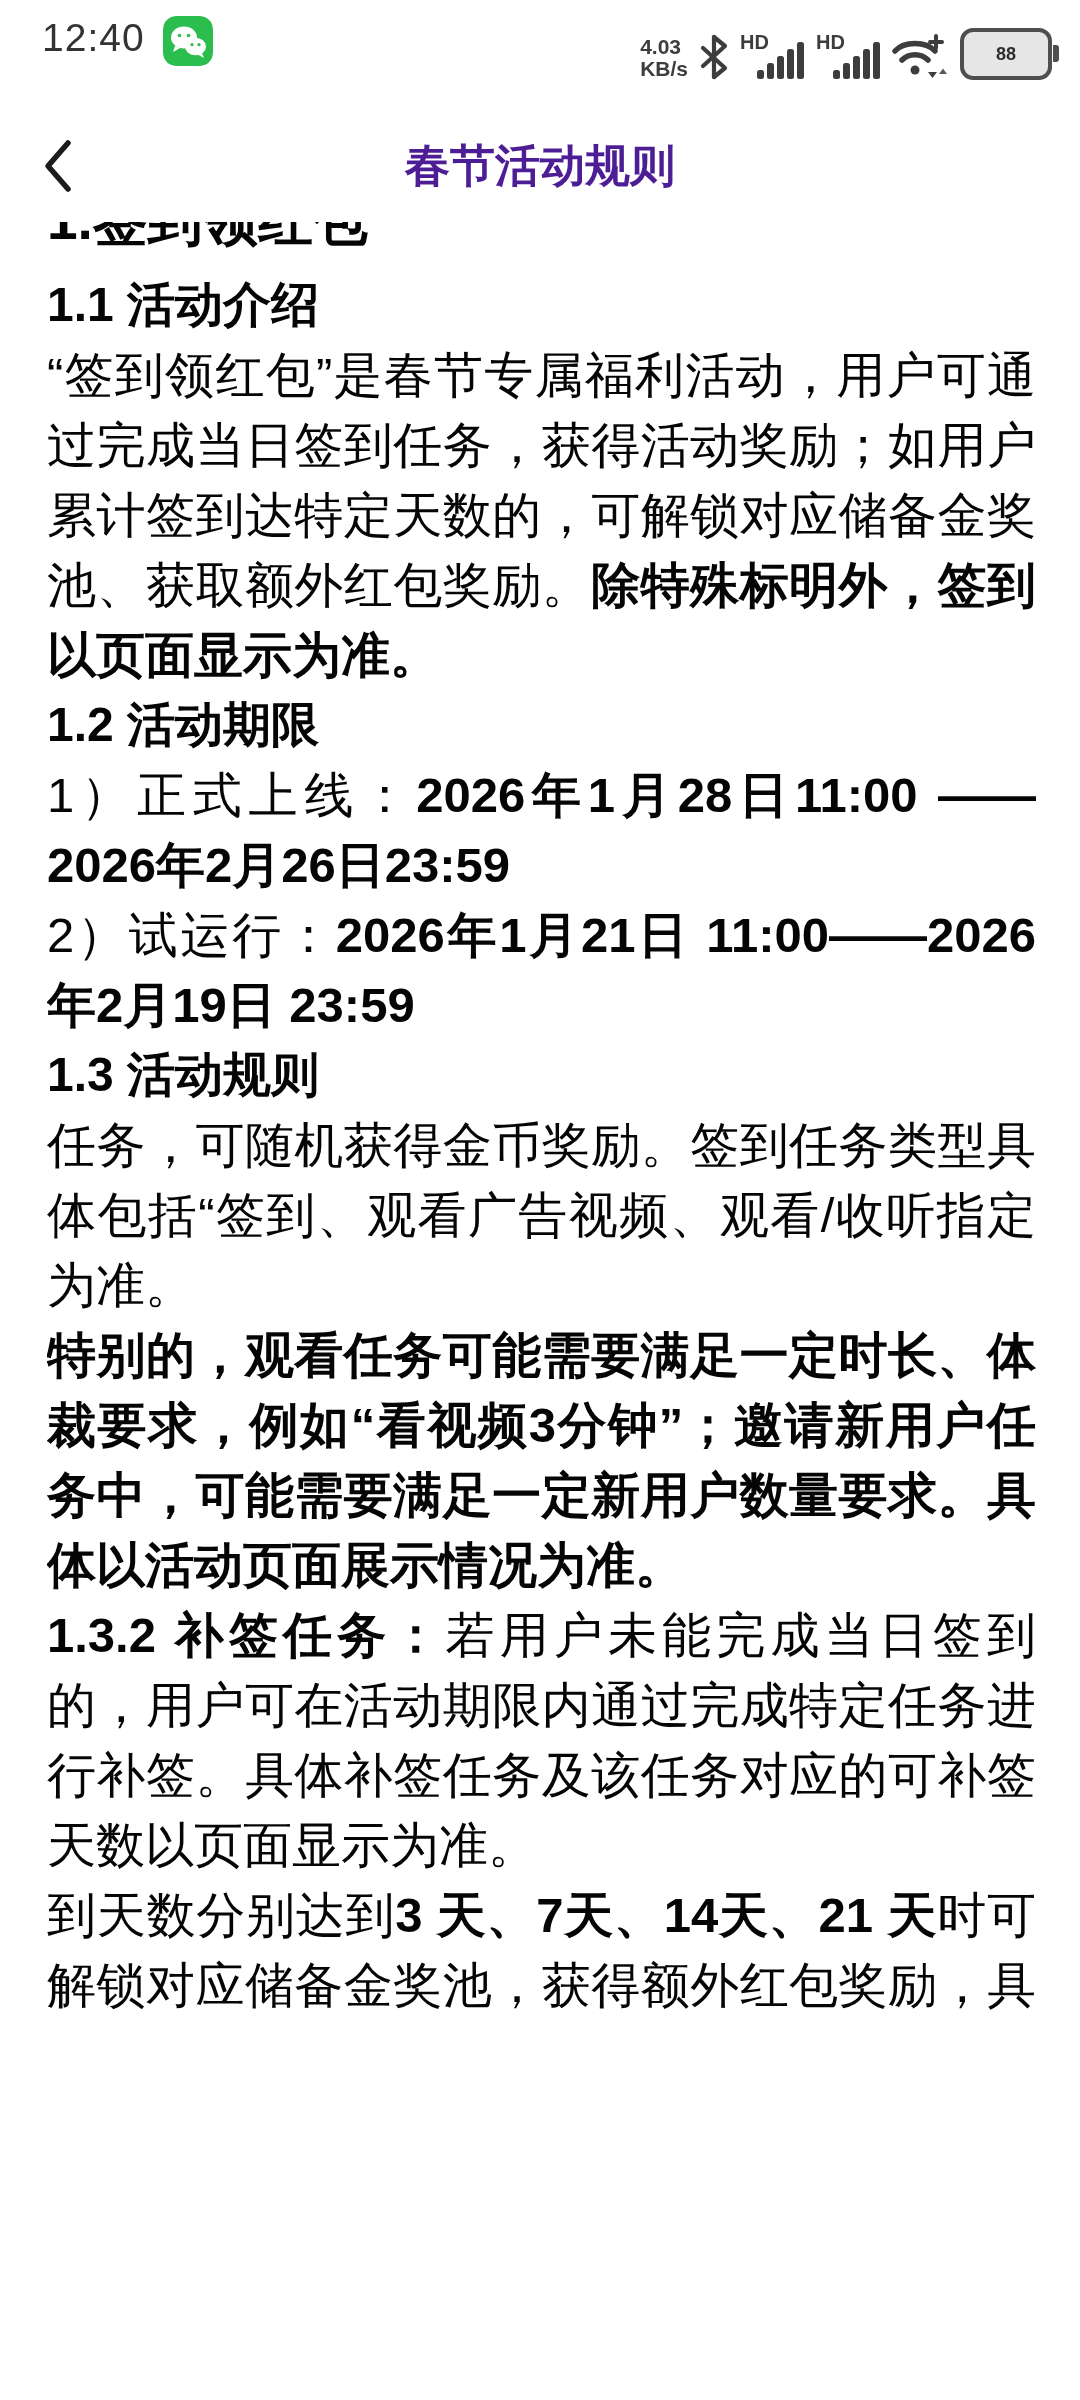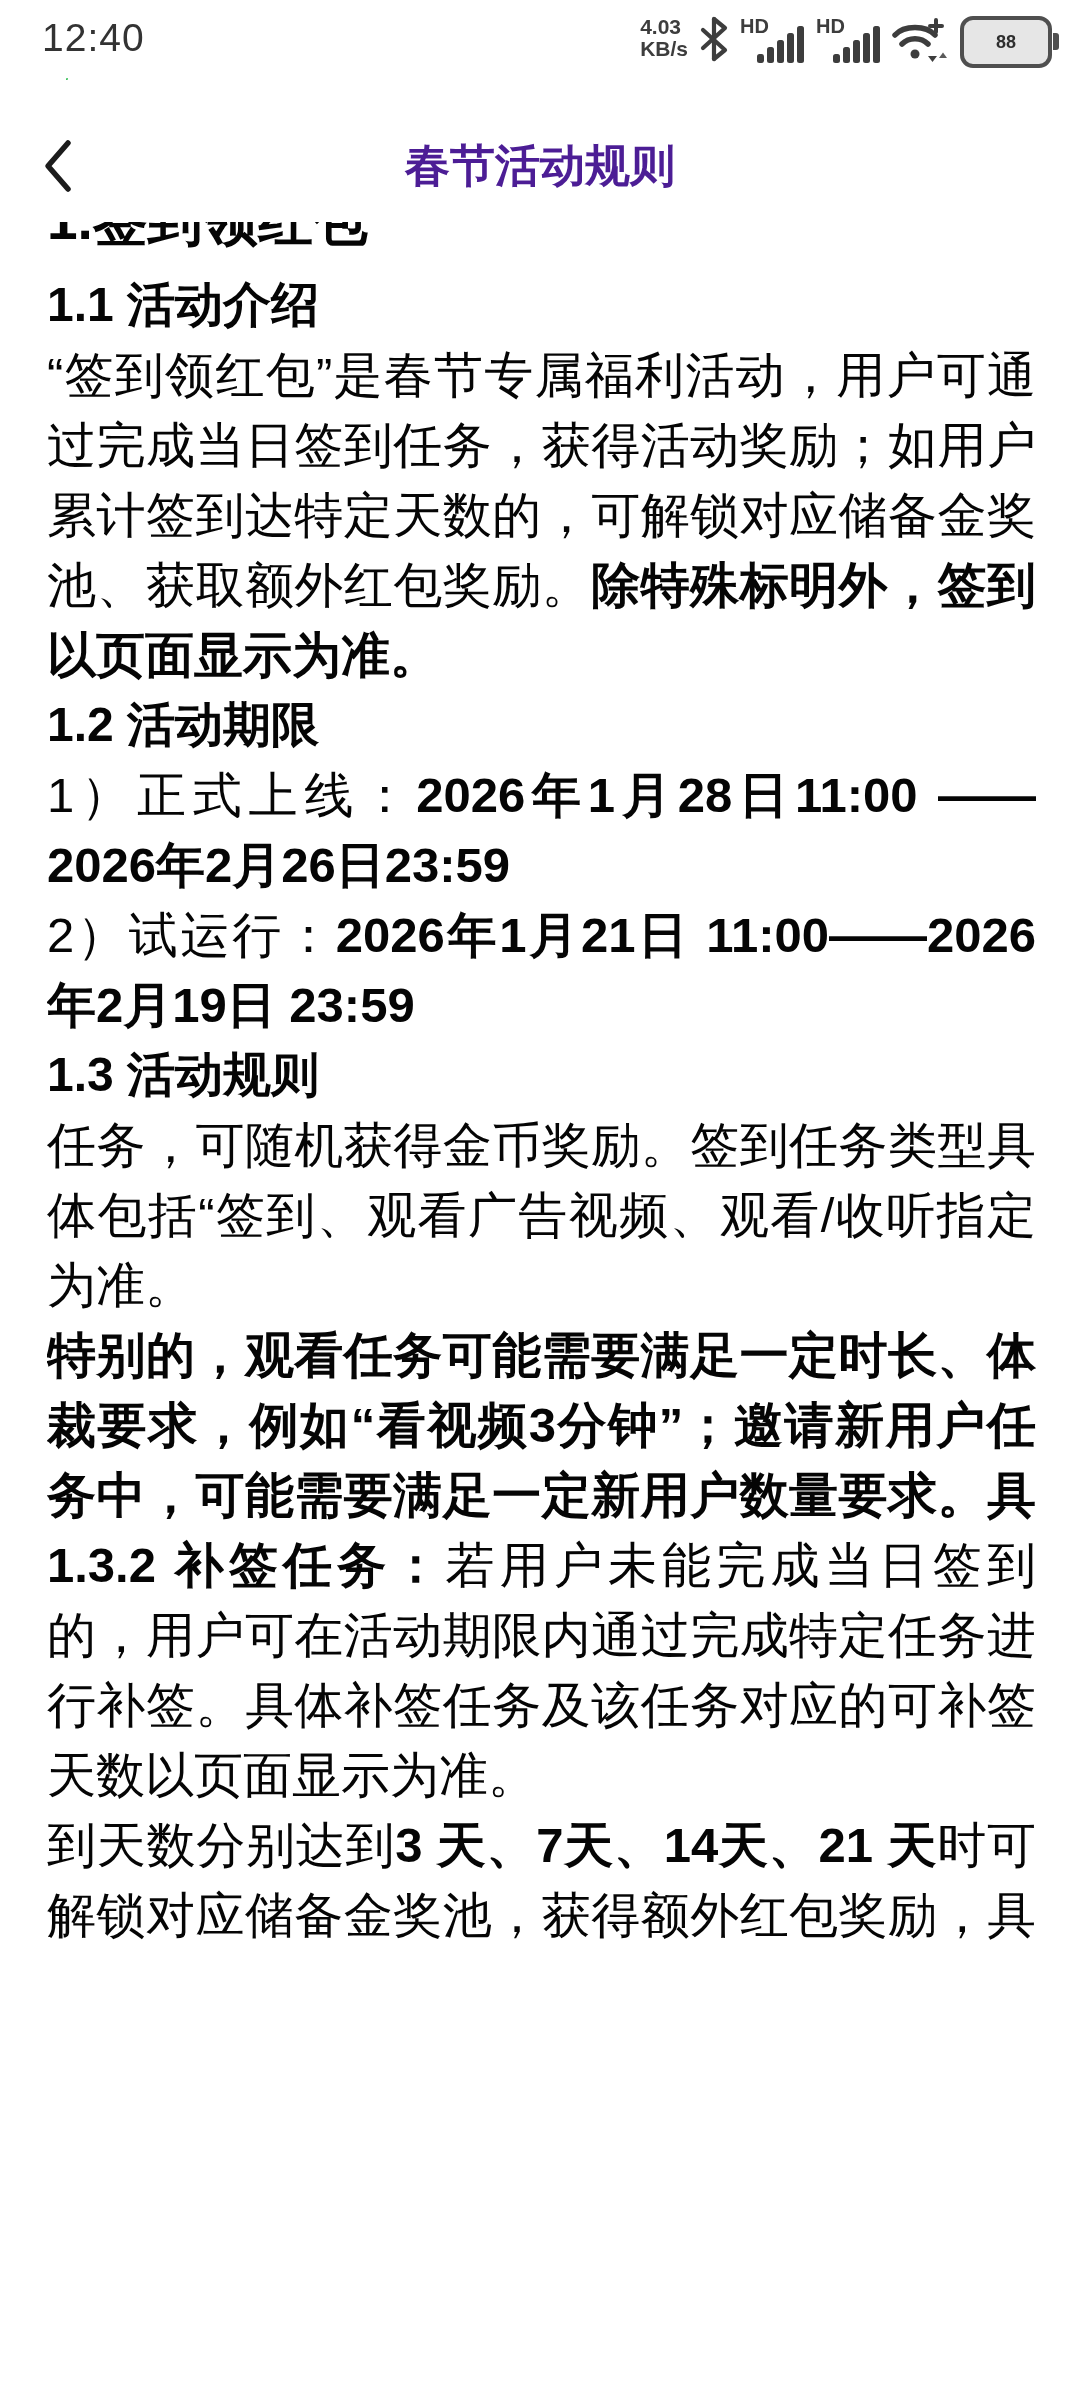--- a/index.html
+++ b/index.html
@@ -8,24 +8,24 @@
     background:#ffffff;
     font-family:"Liberation Sans",sans-serif;
     color:#050505;
     position:relative;
     overflow:hidden;
   }
   
   .statusbar{
     position:absolute;top:16px;left:0;right:0;height:64px;
   }
-  .sb-left{position:absolute;left:42px;top:0;height:64px;display:flex;gap:18px;flex-direction:column;}
+  .sb-left{position:absolute;left:42px;top:0;height:64px;display:flex;gap:18px;}
   .sb-time{font-size:39px;color:#333;font-weight:500;letter-spacing:1px;}
   .wechat-badge{width:50px;height:50px;border-radius:13px;display:block;}
-  .sb-right{position:absolute;right:28px;top:0;height:64px;display:flex;align-items:flex-start;gap:12px;}
+  .sb-right{position:absolute;right:28px;top:0;height:64px;display:flex;align-items:flex-end;gap:12px;}
   .speed{display:flex;flex-direction:column;align-items:flex-start;line-height:22px;font-size:21px;font-weight:700;color:#3d3d3d;}
   .battery{position:relative;width:84px;height:44px;border:4px solid #4f4f4f;border-radius:13px;background:#e6e6e6;display:flex;align-items:center;justify-content:center;}
   .battery-num{font-size:18px;font-weight:700;color:#2e2e2e;}
   .battery-nub{position:absolute;right:-11px;top:13px;width:6px;height:17px;background:#4f4f4f;border-radius:0 3px 3px 0;}
   
   .header{position:absolute;top:128px;left:0;right:0;height:76px;}
   .back-btn{position:absolute;left:38px;top:10px;width:40px;height:56px;}
   .page-title{position:absolute;left:0;right:0;top:0;height:76px;display:flex;align-items:center;justify-content:center;
     font-size:45px;font-weight:700;color:#4c1d95;}
   
@@ -131,20 +131,21 @@
     <div class="line "><span class="b">2026年2月26日23:59</span></div>
     <div class="line  fill"><span class="r">2）试运行：</span><span class="b">2026年1月21日 11:00——2026</span></div>
     <div class="line "><span class="b">年2月19日 23:59</span></div>
     <div class="line h2"><span class="b">1.3 活动规则</span></div>
     <div class="line  fill"><span class="r">任务，可随机获得金币奖励。签到任务类型具</span></div>
     <div class="line  fill"><span class="r">体包括“签到、观看广告视频、观看/收听指定</span></div>
     <div class="line "><span class="r">为准。</span></div>
     <div class="line  fill"><span class="b">特别的，观看任务可能需要满足一定时长、体</span></div>
     <div class="line  fill"><span class="b">裁要求，例如“看视频3分钟”；邀请新用户任</span></div>
     <div class="line  fill"><span class="b">务中，可能需要满足一定新用户数量要求。具</span></div>
+    <div class="line "><span class="b">体以活动页面展示情况为准。</span></div>
     <div class="line  fill"><span class="b">1.3.2 补签任务：</span><span class="r">若用户未能完成当日签到</span></div>
     <div class="line  fill"><span class="r">的，用户可在活动期限内通过完成特定任务进</span></div>
     <div class="line  fill"><span class="r">行补签。具体补签任务及该任务对应的可补签</span></div>
     <div class="line "><span class="r">天数以页面显示为准。</span></div>
     <div class="line  fill"><span class="r">到天数分别达到</span><span class="b">3 天、7天、14天、21 天</span><span class="r">时可</span></div>
     <div class="line  fill"><span class="r">解锁对应储备金奖池，获得额外红包奖励，具</span></div>
   </div>
 
 <div class="navbar">
   

